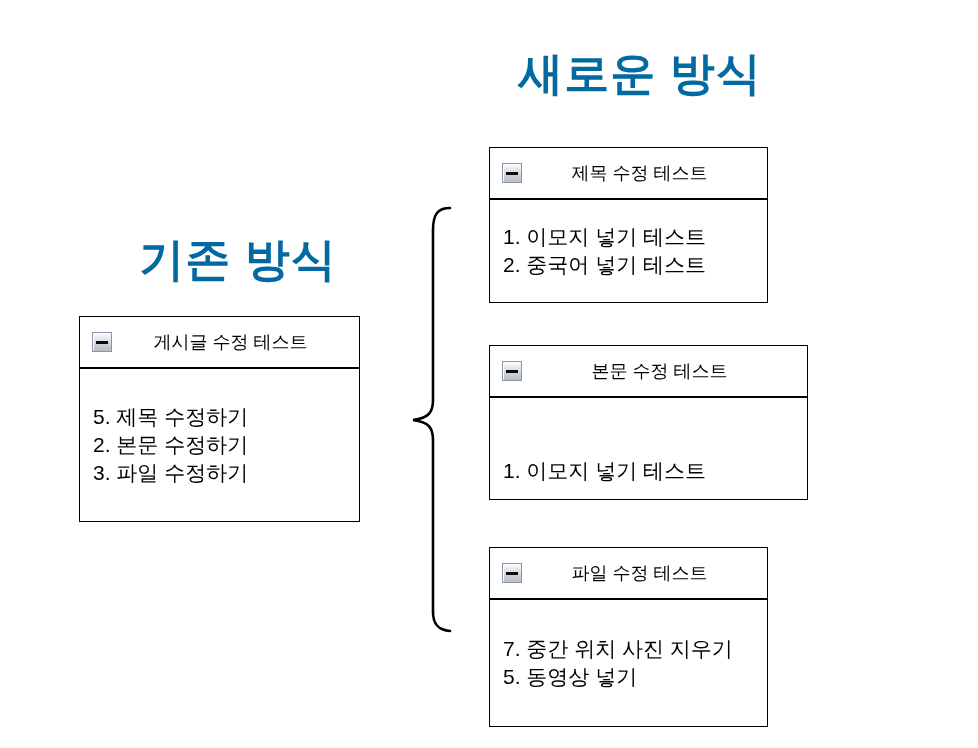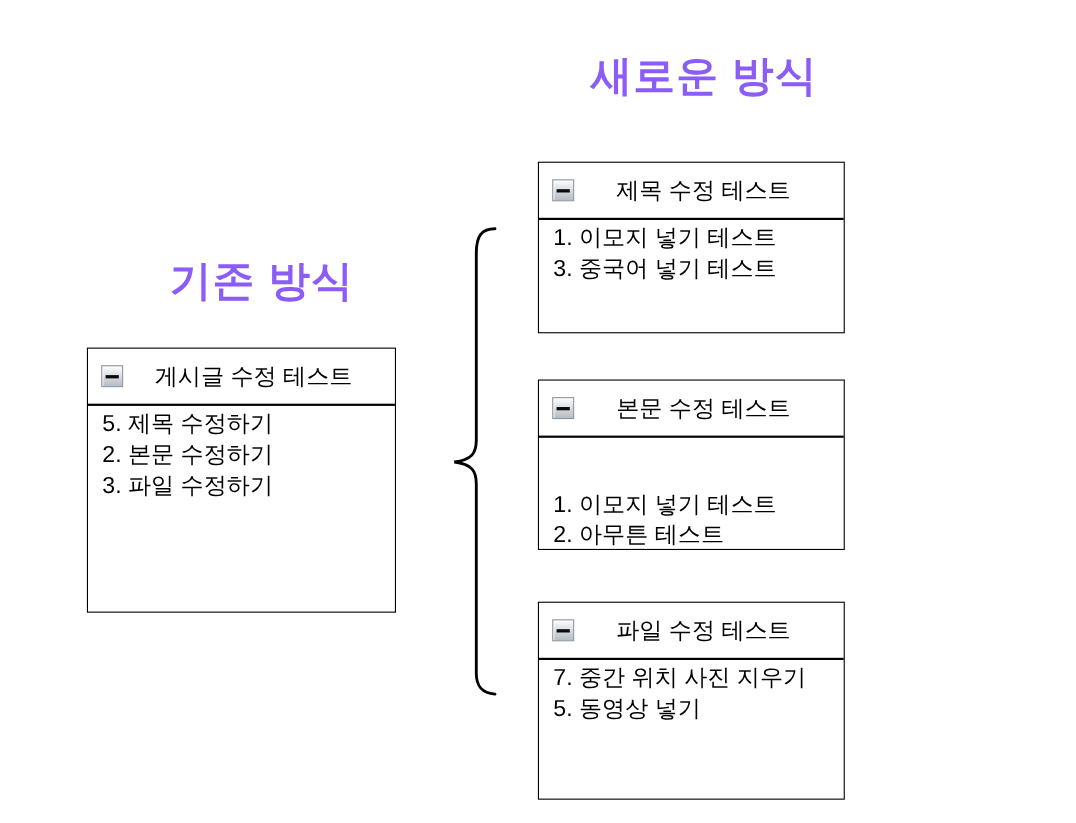--- a/index.html
+++ b/index.html
@@ -12,55 +12,55 @@
     position: relative;
     width: 978px;
     height: 748px;
     background: #ffffff;
     overflow: hidden;
     color: #000000;
   }
   .big-title {
     position: absolute;
     text-align: center;
-    font-size: 38px;
+    font-size: 45px;
     font-weight: 800;
     letter-spacing: 1px;
-    color: #8b5cf6;
+    color: #0369a1;
     white-space: nowrap;
   }
   .title-new { left: 460px; top: 44px; width: 360px; }
   .title-old { left: 78px;  top: 230px; width: 320px; }
 
   .test-box {
     position: absolute;
     background: #ffffff;
     border: 1.5px solid #000000;
     box-sizing: border-box;
     display: flex;
     flex-direction: column;
   }
-  .box-old   { left: 79px;  top: 316px; width: 281px; height: 241px; }
+  .box-old   { left: 79px;  top: 316px; width: 281px; height: 206px; }
   .box-new-0 { left: 489px; top: 147px; width: 279px; height: 156px; }
-  .box-new-1 { left: 489px; top: 345px; width: 279px; height: 155px; gap: 44px; }
+  .box-new-1 { left: 489px; top: 345px; width: 319px; height: 155px; gap: 44px; }
   .box-new-2 { left: 489px; top: 547px; width: 279px; height: 180px; }
 
   .box-header {
     height: 52px;
     flex: 0 0 52px;
     border-bottom: 2px solid #000000;
     display: flex;
     align-items: center;
     padding: 0 10px;
     box-sizing: border-box;
   }
   .box-header .header-label {
     flex: 1;
     text-align: center;
-    font-size: 21px;
+    font-size: 18px;
     font-weight: 400;
     white-space: nowrap;
   }
   .collapse-btn {
     width: 20px;
     height: 20px;
     box-sizing: border-box;
     border: 1.5px solid #8b95a3;
     background: linear-gradient(#fbfcfd, #b6bcc4);
     box-shadow: inset 1px 1px 0 rgba(255,255,255,0.9);
@@ -73,21 +73,21 @@
   }
   .collapse-btn .minus-bar {
     width: 12px;
     height: 3px;
     background: #0a0a0a;
   }
   .box-items {
     flex: 1;
     display: flex;
     flex-direction: column;
-    justify-content: flex-start;
+    justify-content: center;
     padding: 2px 0;
   }
   .box-item {
     font-size: 21px;
     font-weight: 400;
     padding-left: 13px;
     white-space: nowrap;
   }
   .brace-svg {
     position: absolute;
@@ -125,34 +125,33 @@
 
   <div class="test-box box-new-0">
     <div class="box-header">
       <span class="collapse-btn">
           <span class="minus-bar"></span>
         </span>
       <span class="header-label">제목 수정 테스트</span>
     </div>
     <div class="box-items">
       <div class="box-item">1. 이모지 넣기 테스트</div>
-      <div class="box-item">3. 중국어 넣기 테스트</div>
+      <div class="box-item">2. 중국어 넣기 테스트</div>
     </div>
   </div>
 
   <div class="test-box box-new-1">
     <div class="box-header">
       <span class="collapse-btn">
           <span class="minus-bar"></span>
         </span>
       <span class="header-label">본문 수정 테스트</span>
     </div>
     <div class="box-items">
       <div class="box-item">1. 이모지 넣기 테스트</div>
-      <div class="box-item">2. 아무튼 테스트</div>
     </div>
   </div>
 
   <div class="test-box box-new-2">
     <div class="box-header">
       <span class="collapse-btn">
           <span class="minus-bar"></span>
         </span>
       <span class="header-label">파일 수정 테스트</span>
     </div>

